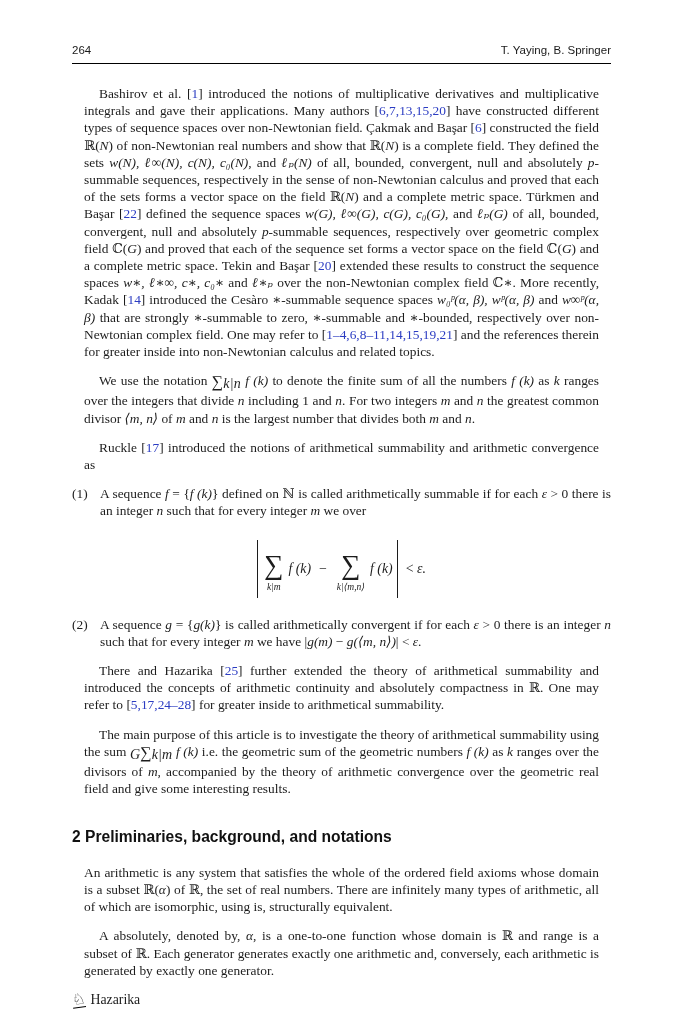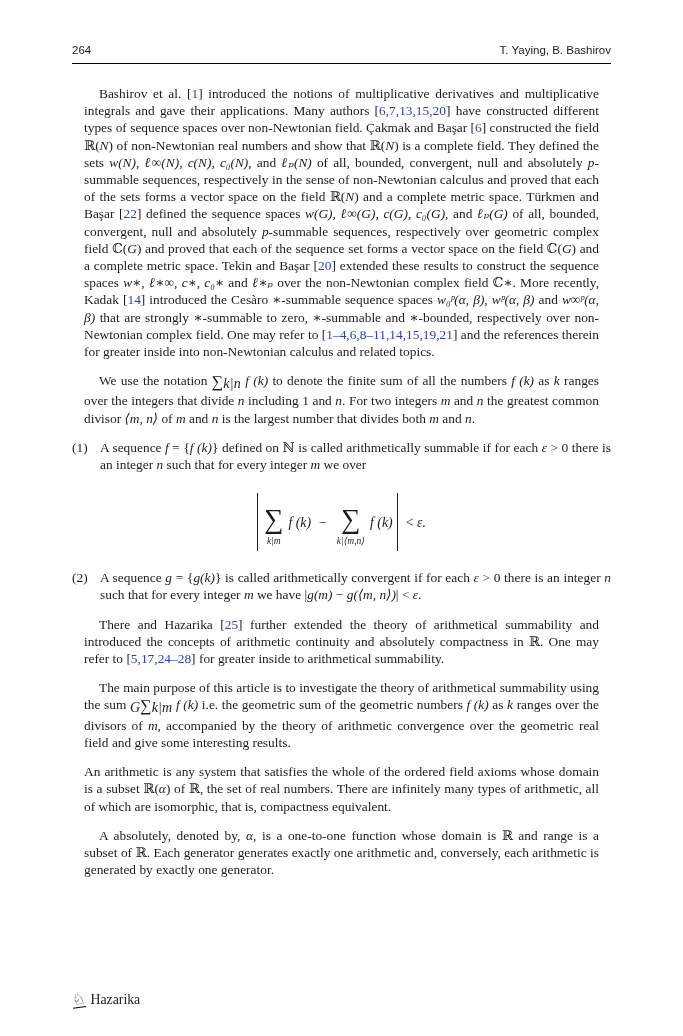--- a/index.html
+++ b/index.html
@@ -85,29 +85,30 @@
     display: inline-block;
   }
 </style>
 </head>
 <body>
 
 <div class="page">
 
   <div class="runhead">
     <span>264</span>
-    <span>T. Yaying, B. Bashirov</span>
+    <span>T. Yaying, B. Springer</span>
   </div>
 
   <div class="bodytext">
 
     <p class="para indent"><span>Bashirov et al. [</span><span class="seg-lnk">1</span><span>] introduced the notions of multiplicative derivatives and multiplicative integrals and gave their applications. Many authors [</span><span class="seg-lnk">6,7,13,15,20</span><span>] have constructed different types of sequence spaces over non-Newtonian field. Çakmak and Başar [</span><span class="seg-lnk">6</span><span>] constructed the field ℝ(</span><span class="seg-m">N</span><span>) of non-Newtonian real numbers and show that ℝ(</span><span class="seg-m">N</span><span>) is a complete field. They defined the sets </span><span class="seg-m">w(N), ℓ∞(N), c(N), c₀(N)</span><span>, and </span><span class="seg-m">ℓₚ(N)</span><span> of all, bounded, convergent, null and absolutely </span><span class="seg-m">p</span><span>-summable sequences, respectively in the sense of non-Newtonian calculus and proved that each of the sets forms a vector space on the field ℝ(</span><span class="seg-m">N</span><span>) and a complete metric space. Türkmen and Başar [</span><span class="seg-lnk">22</span><span>] defined the sequence spaces </span><span class="seg-m">w(G), ℓ∞(G), c(G), c₀(G)</span><span>, and </span><span class="seg-m">ℓₚ(G)</span><span> of all, bounded, convergent, null and absolutely </span><span class="seg-m">p</span><span>-summable sequences, respectively over geometric complex field ℂ(</span><span class="seg-m">G</span><span>) and proved that each of the sequence set forms a vector space on the field ℂ(</span><span class="seg-m">G</span><span>) and a complete metric space. Tekin and Başar [</span><span class="seg-lnk">20</span><span>] extended these results to construct the sequence spaces </span><span class="seg-m">w∗, ℓ∗∞, c∗, c₀∗</span><span> and </span><span class="seg-m">ℓ∗ₚ</span><span> over the non-Newtonian complex field ℂ∗. More recently, Kadak [</span><span class="seg-lnk">14</span><span>] introduced the Cesàro ∗-summable sequence spaces </span><span class="seg-m">w₀ᵖ(α, β), wᵖ(α, β)</span><span> and </span><span class="seg-m">w∞ᵖ(α, β)</span><span> that are strongly ∗-summable to zero, ∗-summable and ∗-bounded, respectively over non-Newtonian complex field. One may refer to [</span><span class="seg-lnk">1–4,6,8–11,14,15,19,21</span><span>] and the references therein for greater inside into non-Newtonian calculus and related topics.</span></p>
 
     <p class="para indent"><span>We use the notation </span><span class="seg-sum">∑</span><span class="seg-ssb">k|n</span><span> </span><span class="seg-m">f (k)</span><span> to denote the finite sum of all the numbers </span><span class="seg-m">f (k)</span><span> as </span><span class="seg-m">k</span><span> ranges over the integers that divide </span><span class="seg-m">n</span><span> including 1 and </span><span class="seg-m">n</span><span>. For two integers </span><span class="seg-m">m</span><span> and </span><span class="seg-m">n</span><span> the greatest common divisor </span><span class="seg-m">⟨m, n⟩</span><span> of </span><span class="seg-m">m</span><span> and </span><span class="seg-m">n</span><span> is the largest number that divides both </span><span class="seg-m">m</span><span> and </span><span class="seg-m">n</span><span>.</span></p>
 
+    <p class="para indent"><span>Ruckle [</span><span class="seg-lnk">17</span><span>] introduced the notions of arithmetical summability and arithmetic convergence as</span></p>
 
     <div class="numlist">
 
       <div class="numitem">
         <span class="marker">(1)</span>
         <div class="itembody"><span>A sequence </span><span class="seg-m">f</span><span> = {</span><span class="seg-m">f (k)</span><span>} defined on ℕ is called arithmetically summable if for each </span><span class="seg-m">ε</span><span> &gt; 0 there is an integer </span><span class="seg-m">n</span><span> such that for every integer </span><span class="seg-m">m</span><span> we over</span></div>
       </div>
 
       <div class="equation">
         <span class="vbar"></span>
@@ -133,22 +134,23 @@
         <span class="marker">(2)</span>
         <div class="itembody"><span>A sequence </span><span class="seg-m">g</span><span> = {</span><span class="seg-m">g(k)</span><span>} is called arithmetically convergent if for each </span><span class="seg-m">ε</span><span> &gt; 0 there is an integer </span><span class="seg-m">n</span><span> such that for every integer </span><span class="seg-m">m</span><span> we have |</span><span class="seg-m">g(m)</span><span> − </span><span class="seg-m">g(⟨m, n⟩)</span><span>| &lt; </span><span class="seg-m">ε</span><span>.</span></div>
       </div>
 
     </div>
 
     <p class="para indent"><span>There and Hazarika [</span><span class="seg-lnk">25</span><span>] further extended the theory of arithmetical summability and introduced the concepts of arithmetic continuity and absolutely compactness in ℝ. One may refer to [</span><span class="seg-lnk">5,17,24–28</span><span>] for greater inside to arithmetical summability.</span></p>
 
     <p class="para indent"><span>The main purpose of this article is to investigate the theory of arithmetical summability using the sum </span><span class="seg-ssb">G</span><span class="seg-sum">∑</span><span class="seg-ssb">k|m</span><span> </span><span class="seg-m">f (k)</span><span> i.e. the geometric sum of the geometric numbers </span><span class="seg-m">f (k)</span><span> as </span><span class="seg-m">k</span><span> ranges over the divisors of </span><span class="seg-m">m</span><span>, accompanied by the theory of arithmetic convergence over the geometric real field and give some interesting results.</span></p>
 
+    <h2 class="secheading">2 Preliminaries, background, and notations</h2>
 
-    <p class="para"><span>An arithmetic is any system that satisfies the whole of the ordered field axioms whose domain is a subset ℝ(</span><span class="seg-m">α</span><span>) of ℝ, the set of real numbers. There are infinitely many types of arithmetic, all of which are isomorphic, that is, compactness equivalent.</span></p>
+    <p class="para"><span>An arithmetic is any system that satisfies the whole of the ordered field axioms whose domain is a subset ℝ(</span><span class="seg-m">α</span><span>) of ℝ, the set of real numbers. There are infinitely many types of arithmetic, all of which are isomorphic, using is, structurally equivalent.</span></p>
 
     <p class="para indent"><span>A absolutely, denoted by, </span><span class="seg-m">α</span><span>, is a one-to-one function whose domain is ℝ and range is a subset of ℝ. Each generator generates exactly one arithmetic and, conversely, each arithmetic is generated by exactly one generator.</span></p>
 
   </div>
 
   <div class="footer">
     <span class="springer-glyph">♘</span>
     <span>Hazarika</span>
   </div>
 

